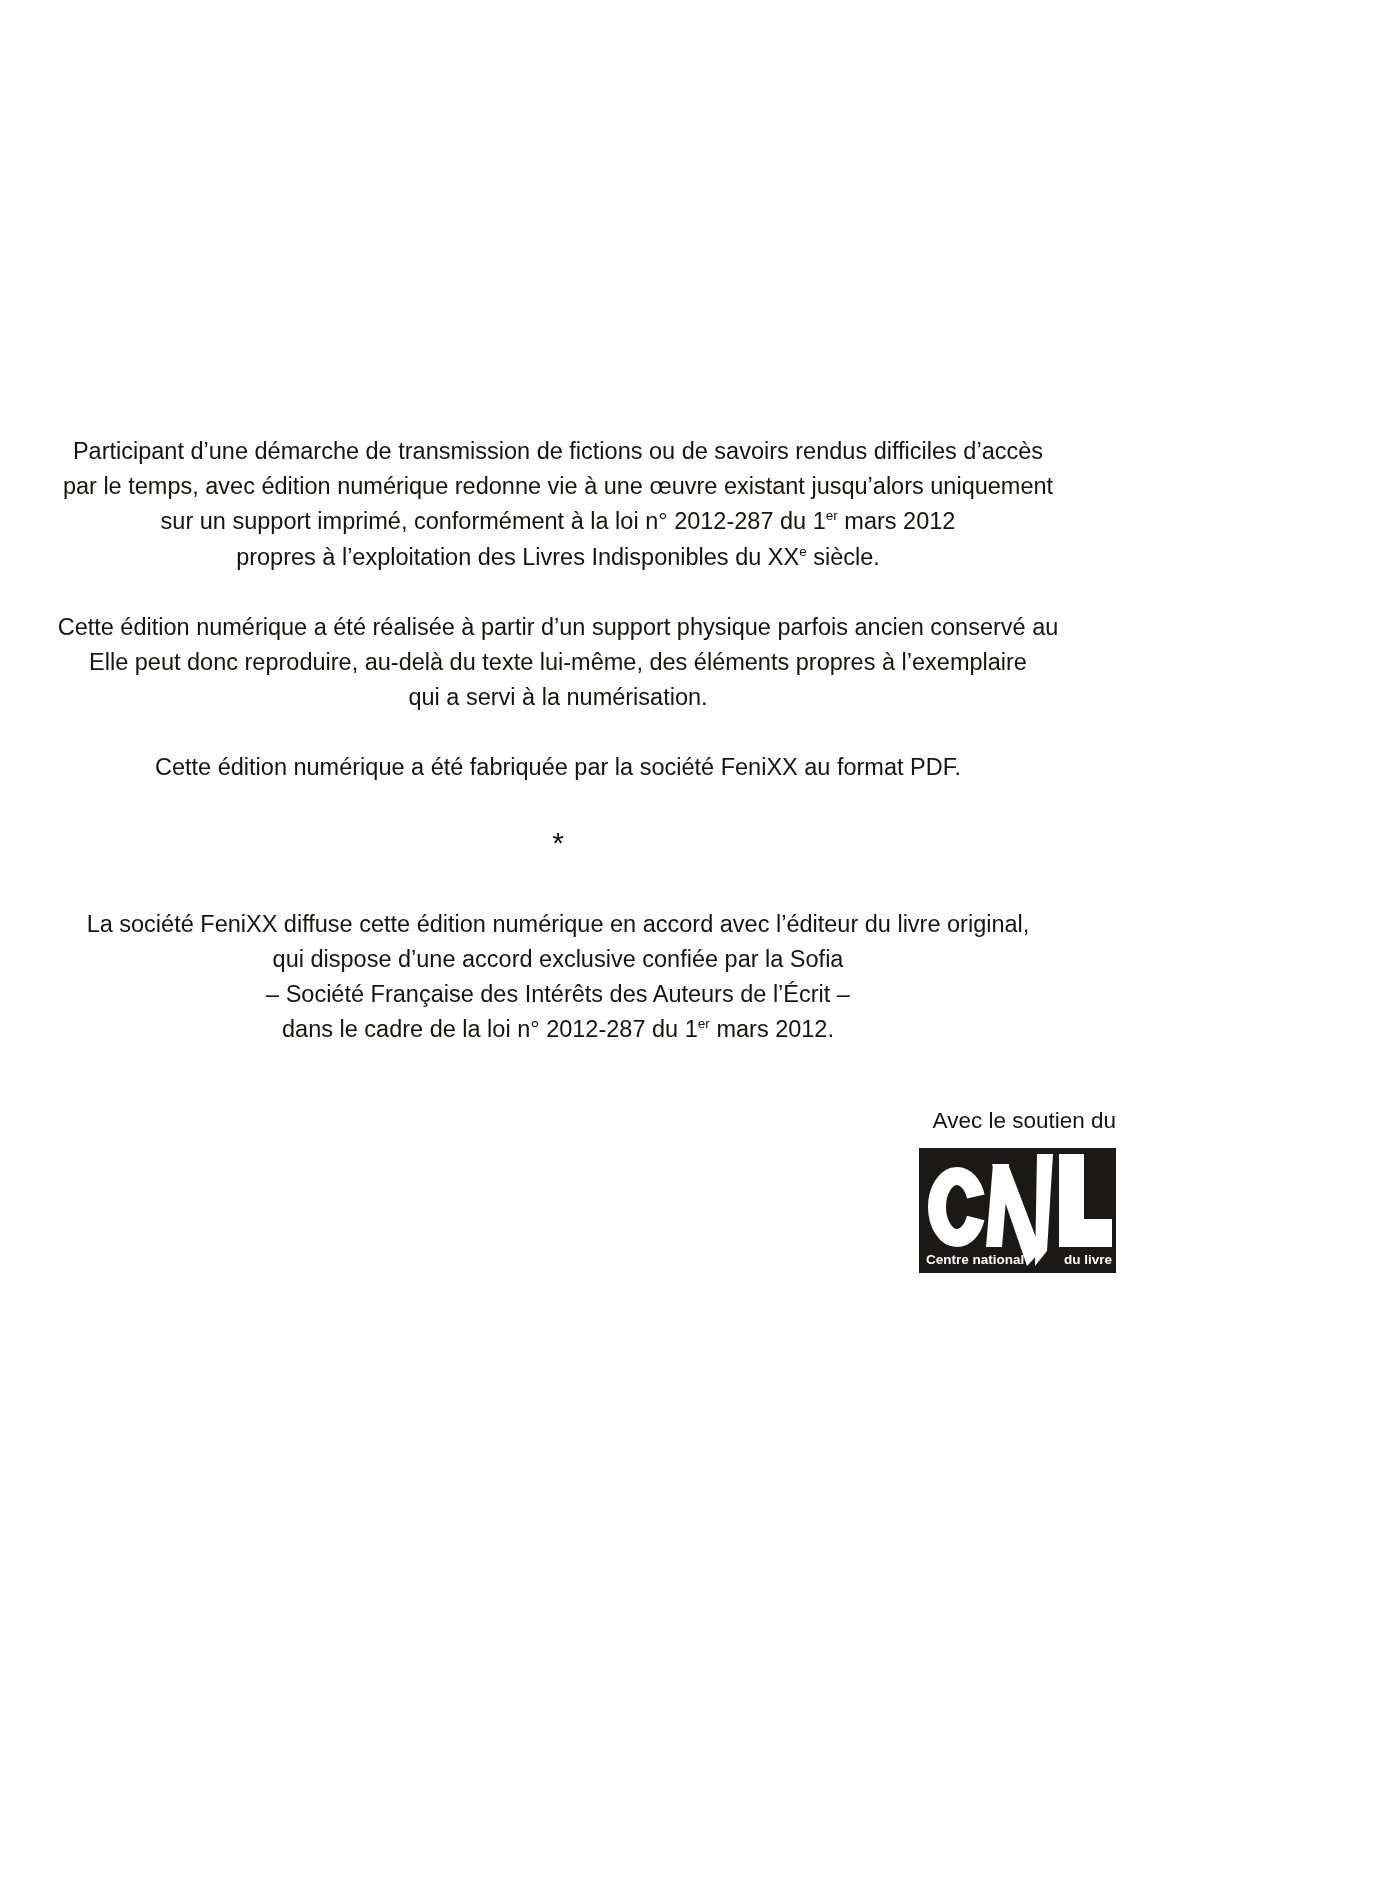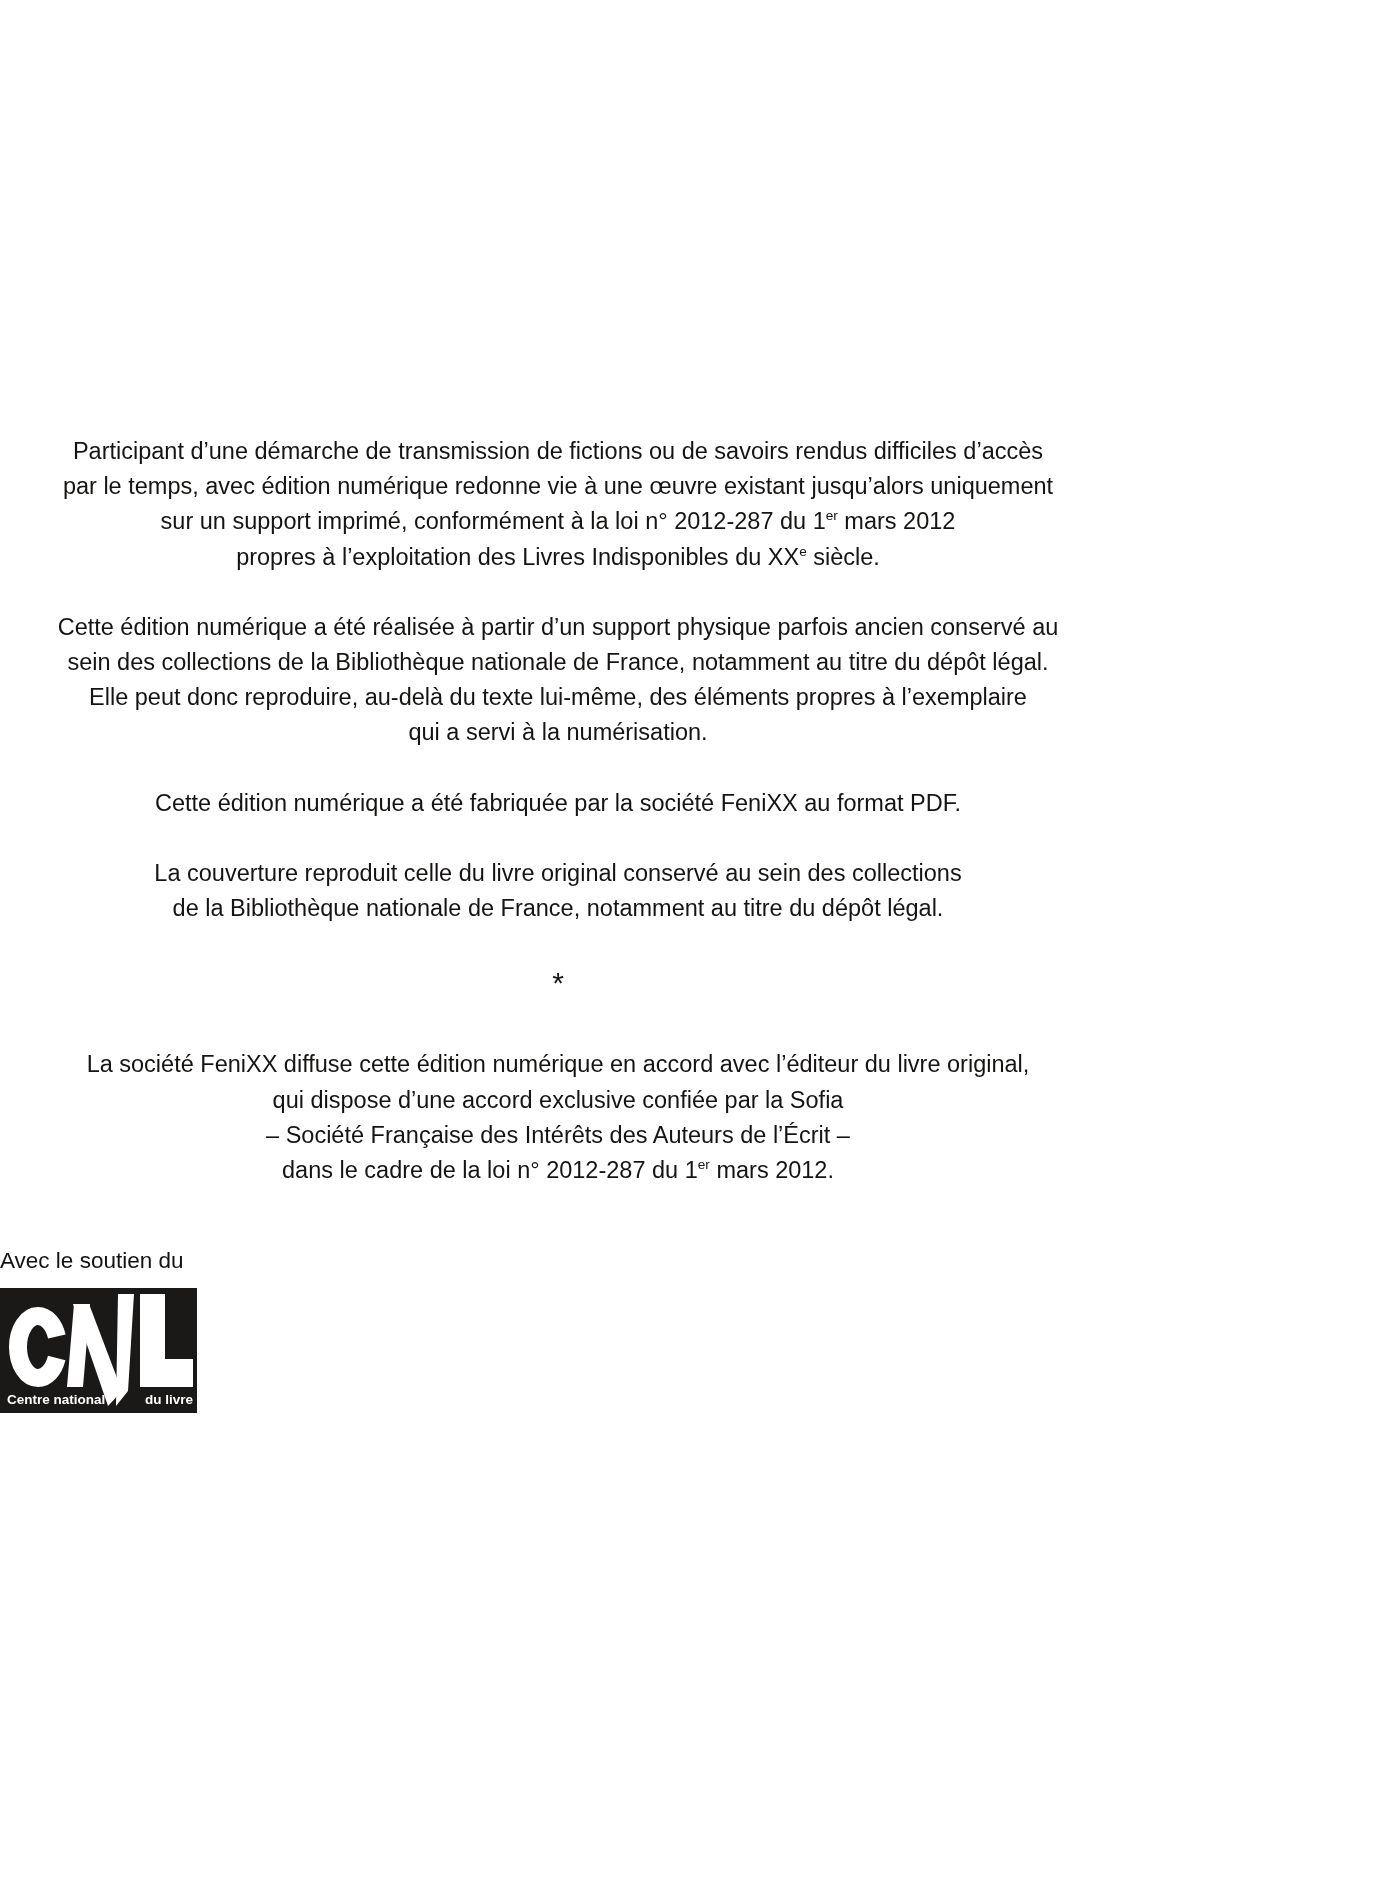--- a/index.html
+++ b/index.html
@@ -20,21 +20,21 @@
   }
   .para { margin: 0 0 35px 0; }
   .ln { display: block; white-space: nowrap; }
   sup.sp { font-size: 0.58em; line-height: 0; text-align: center; }
   .separator {
     margin: 0 0 47px 0;
     padding-top: 4px;
     font-size: 30px;
     line-height: 35.2px;
   }
-  .support { margin-top: 58px; text-align: left; }
+  .support { margin-top: 58px; text-align: right; }
   .caption {
     font-size: 22.5px;
     line-height: 30px;
     margin-bottom: 12px;
     color: #131313;
   }
   .cnl { display: inline-block; vertical-align: top; }
   .cnl text {
     font-family: "Liberation Sans", "DejaVu Sans", sans-serif;
     font-weight: 700;
@@ -49,33 +49,28 @@
 
     <p class="para">
       <span class="ln">Participant d’une démarche de transmission de fictions ou de savoirs rendus difficiles d’accès</span>
       <span class="ln">par le temps, avec édition numérique redonne vie à une œuvre existant jusqu’alors uniquement</span>
       <span class="ln"><span>sur un support imprimé, conformément à la loi n° 2012-287 du 1</span><sup class="sp">er</sup><span> mars 2012</span></span>
       <span class="ln"><span>propres à l’exploitation des Livres Indisponibles du XX</span><sup class="sp">e</sup><span> siècle.</span></span>
     </p>
 
     <p class="para">
       <span class="ln">Cette édition numérique a été réalisée à partir d’un support physique parfois ancien conservé au</span>
-      <span class="ln">sein des collections de la Bibliothèque nationale de France, notamment au titre du dépôt légal.</span>
       <span class="ln">Elle peut donc reproduire, au-delà du texte lui-même, des éléments propres à l’exemplaire</span>
       <span class="ln">qui a servi à la numérisation.</span>
     </p>
 
     <p class="para">
       <span class="ln">Cette édition numérique a été fabriquée par la société FeniXX au format PDF.</span>
     </p>
 
-    <p class="para">
-      <span class="ln">La couverture reproduit celle du livre original conservé au sein des collections</span>
-      <span class="ln">de la Bibliothèque nationale de France, notamment au titre du dépôt légal.</span>
-    </p>
 
     <p class="separator">*</p>
 
     <p class="para">
       <span class="ln">La société FeniXX diffuse cette édition numérique en accord avec l’éditeur du livre original,</span>
       <span class="ln">qui dispose d’une accord exclusive confiée par la Sofia</span>
       <span class="ln">– Société Française des Intérêts des Auteurs de l’Écrit –</span>
       <span class="ln"><span>dans le cadre de la loi n° 2012-287 du 1</span><sup class="sp">er</sup><span> mars 2012.</span></span>
     </p>
 

